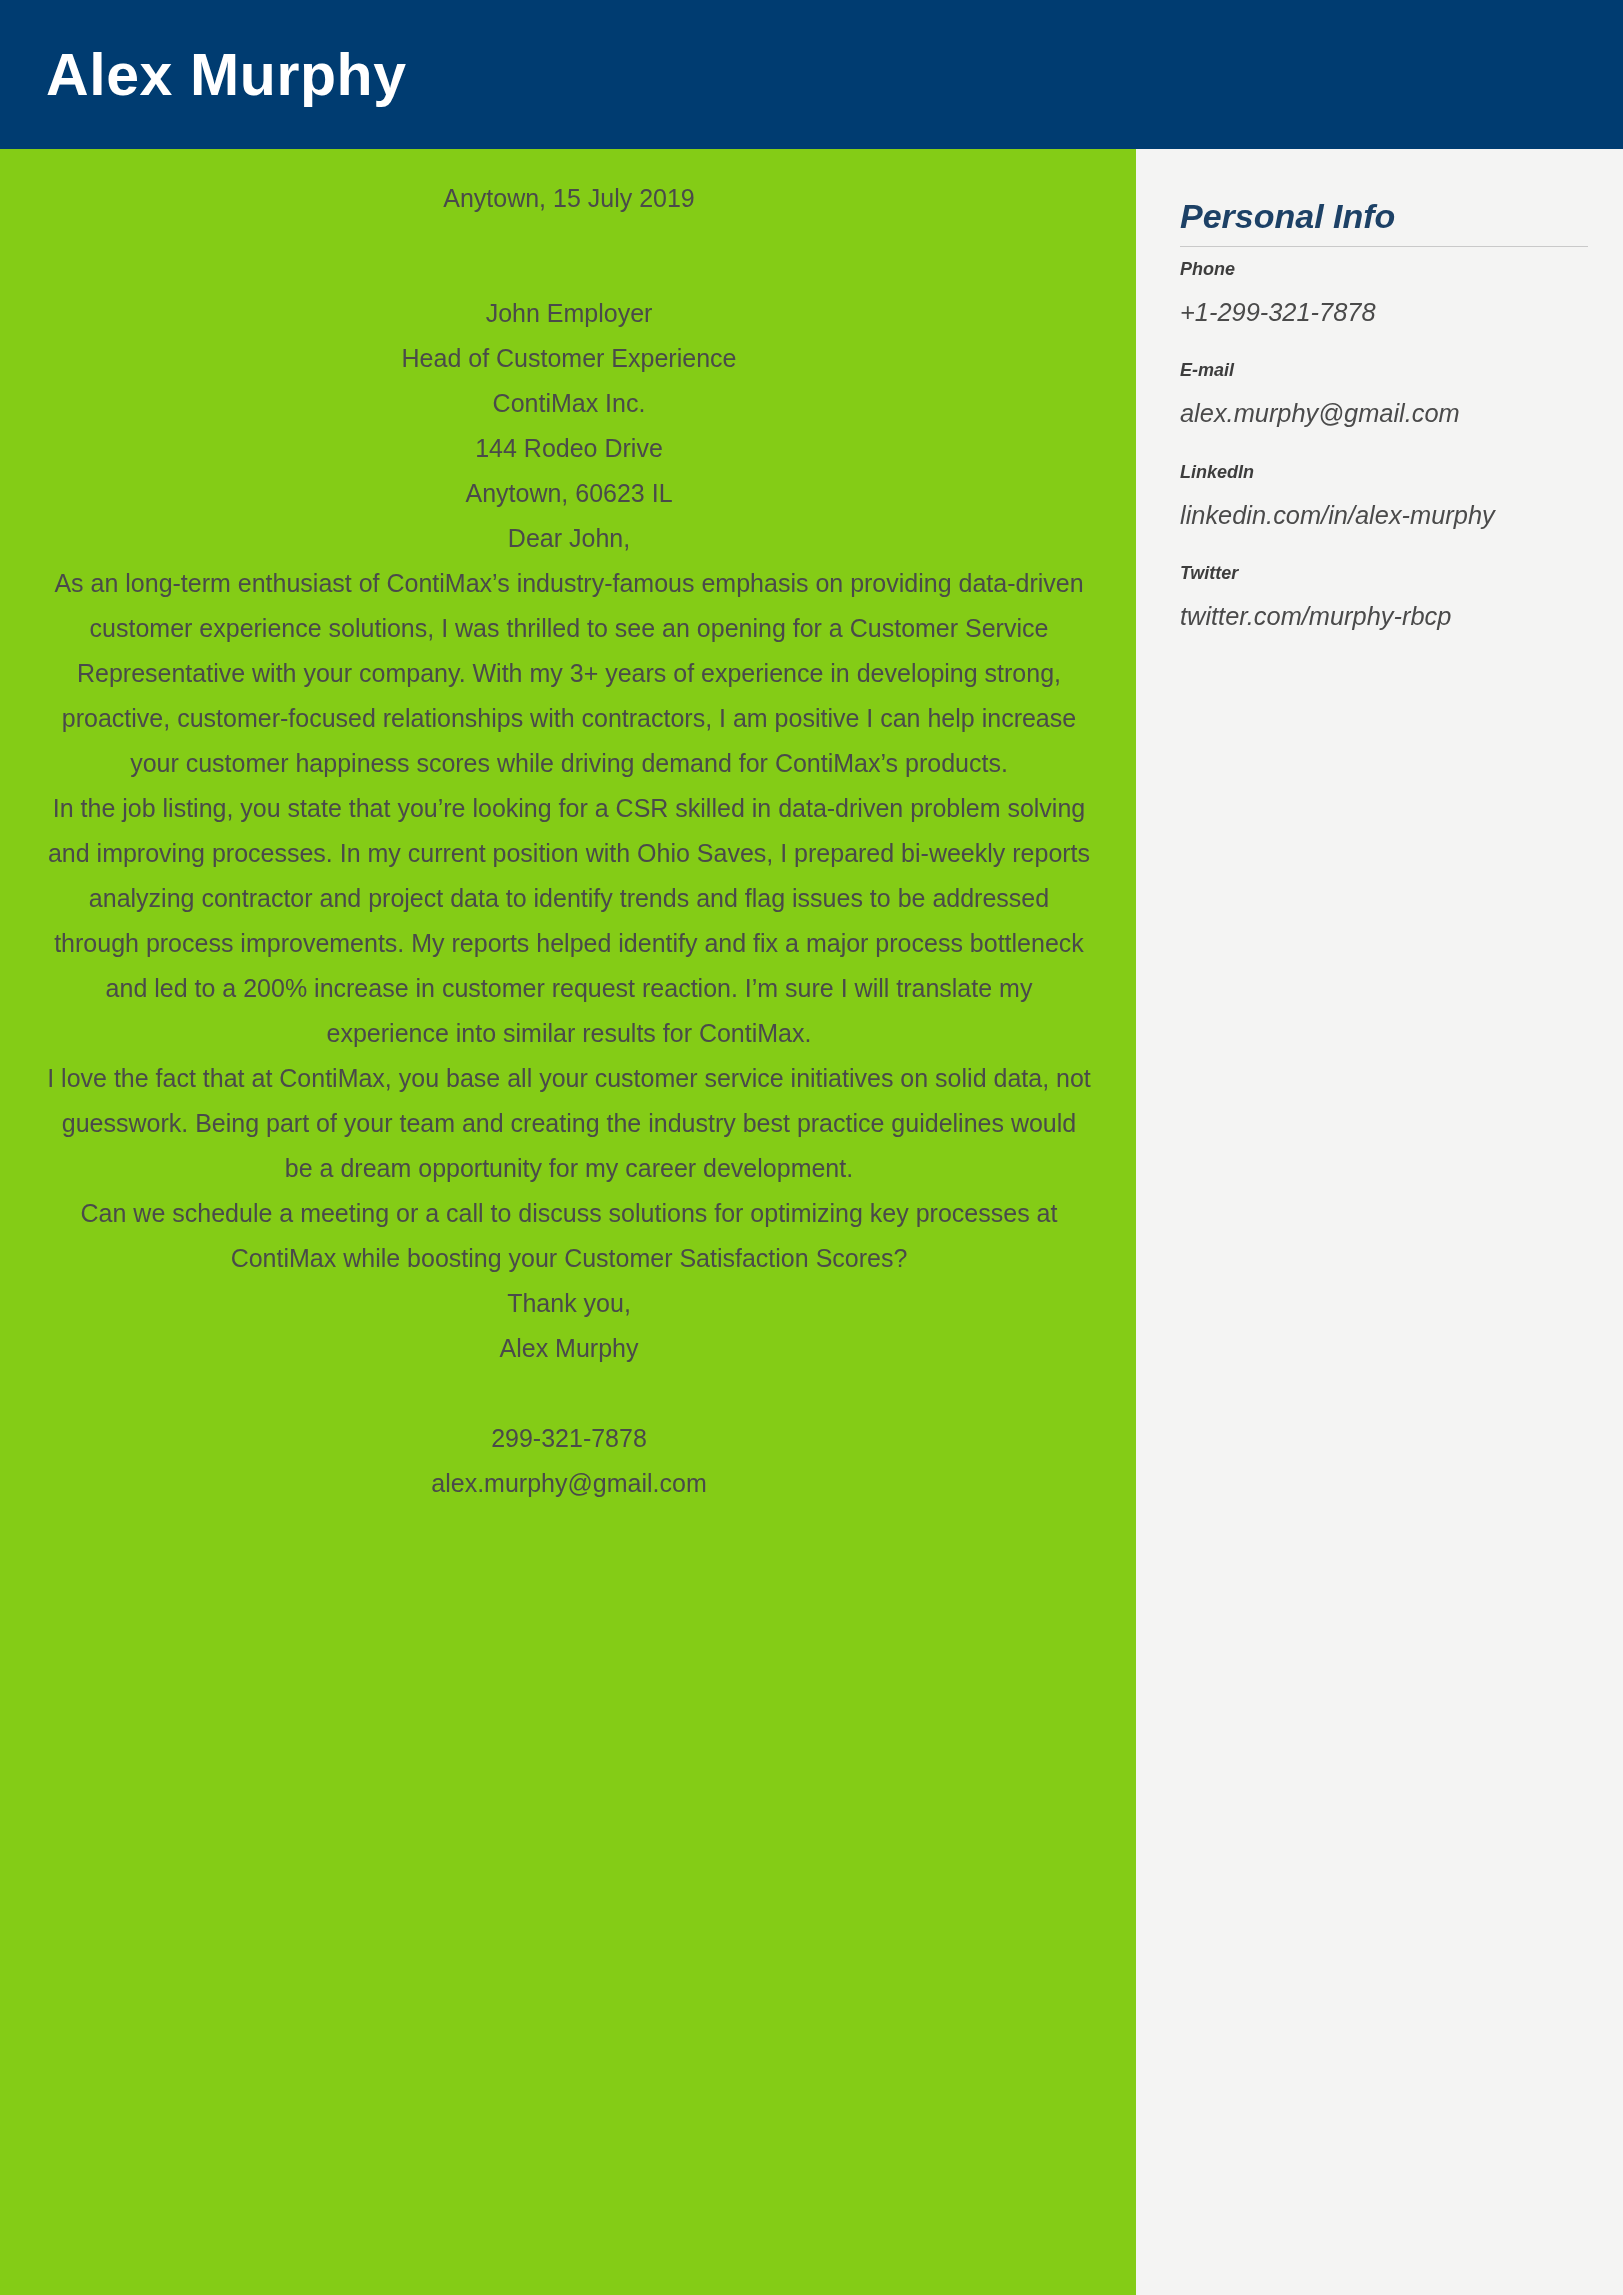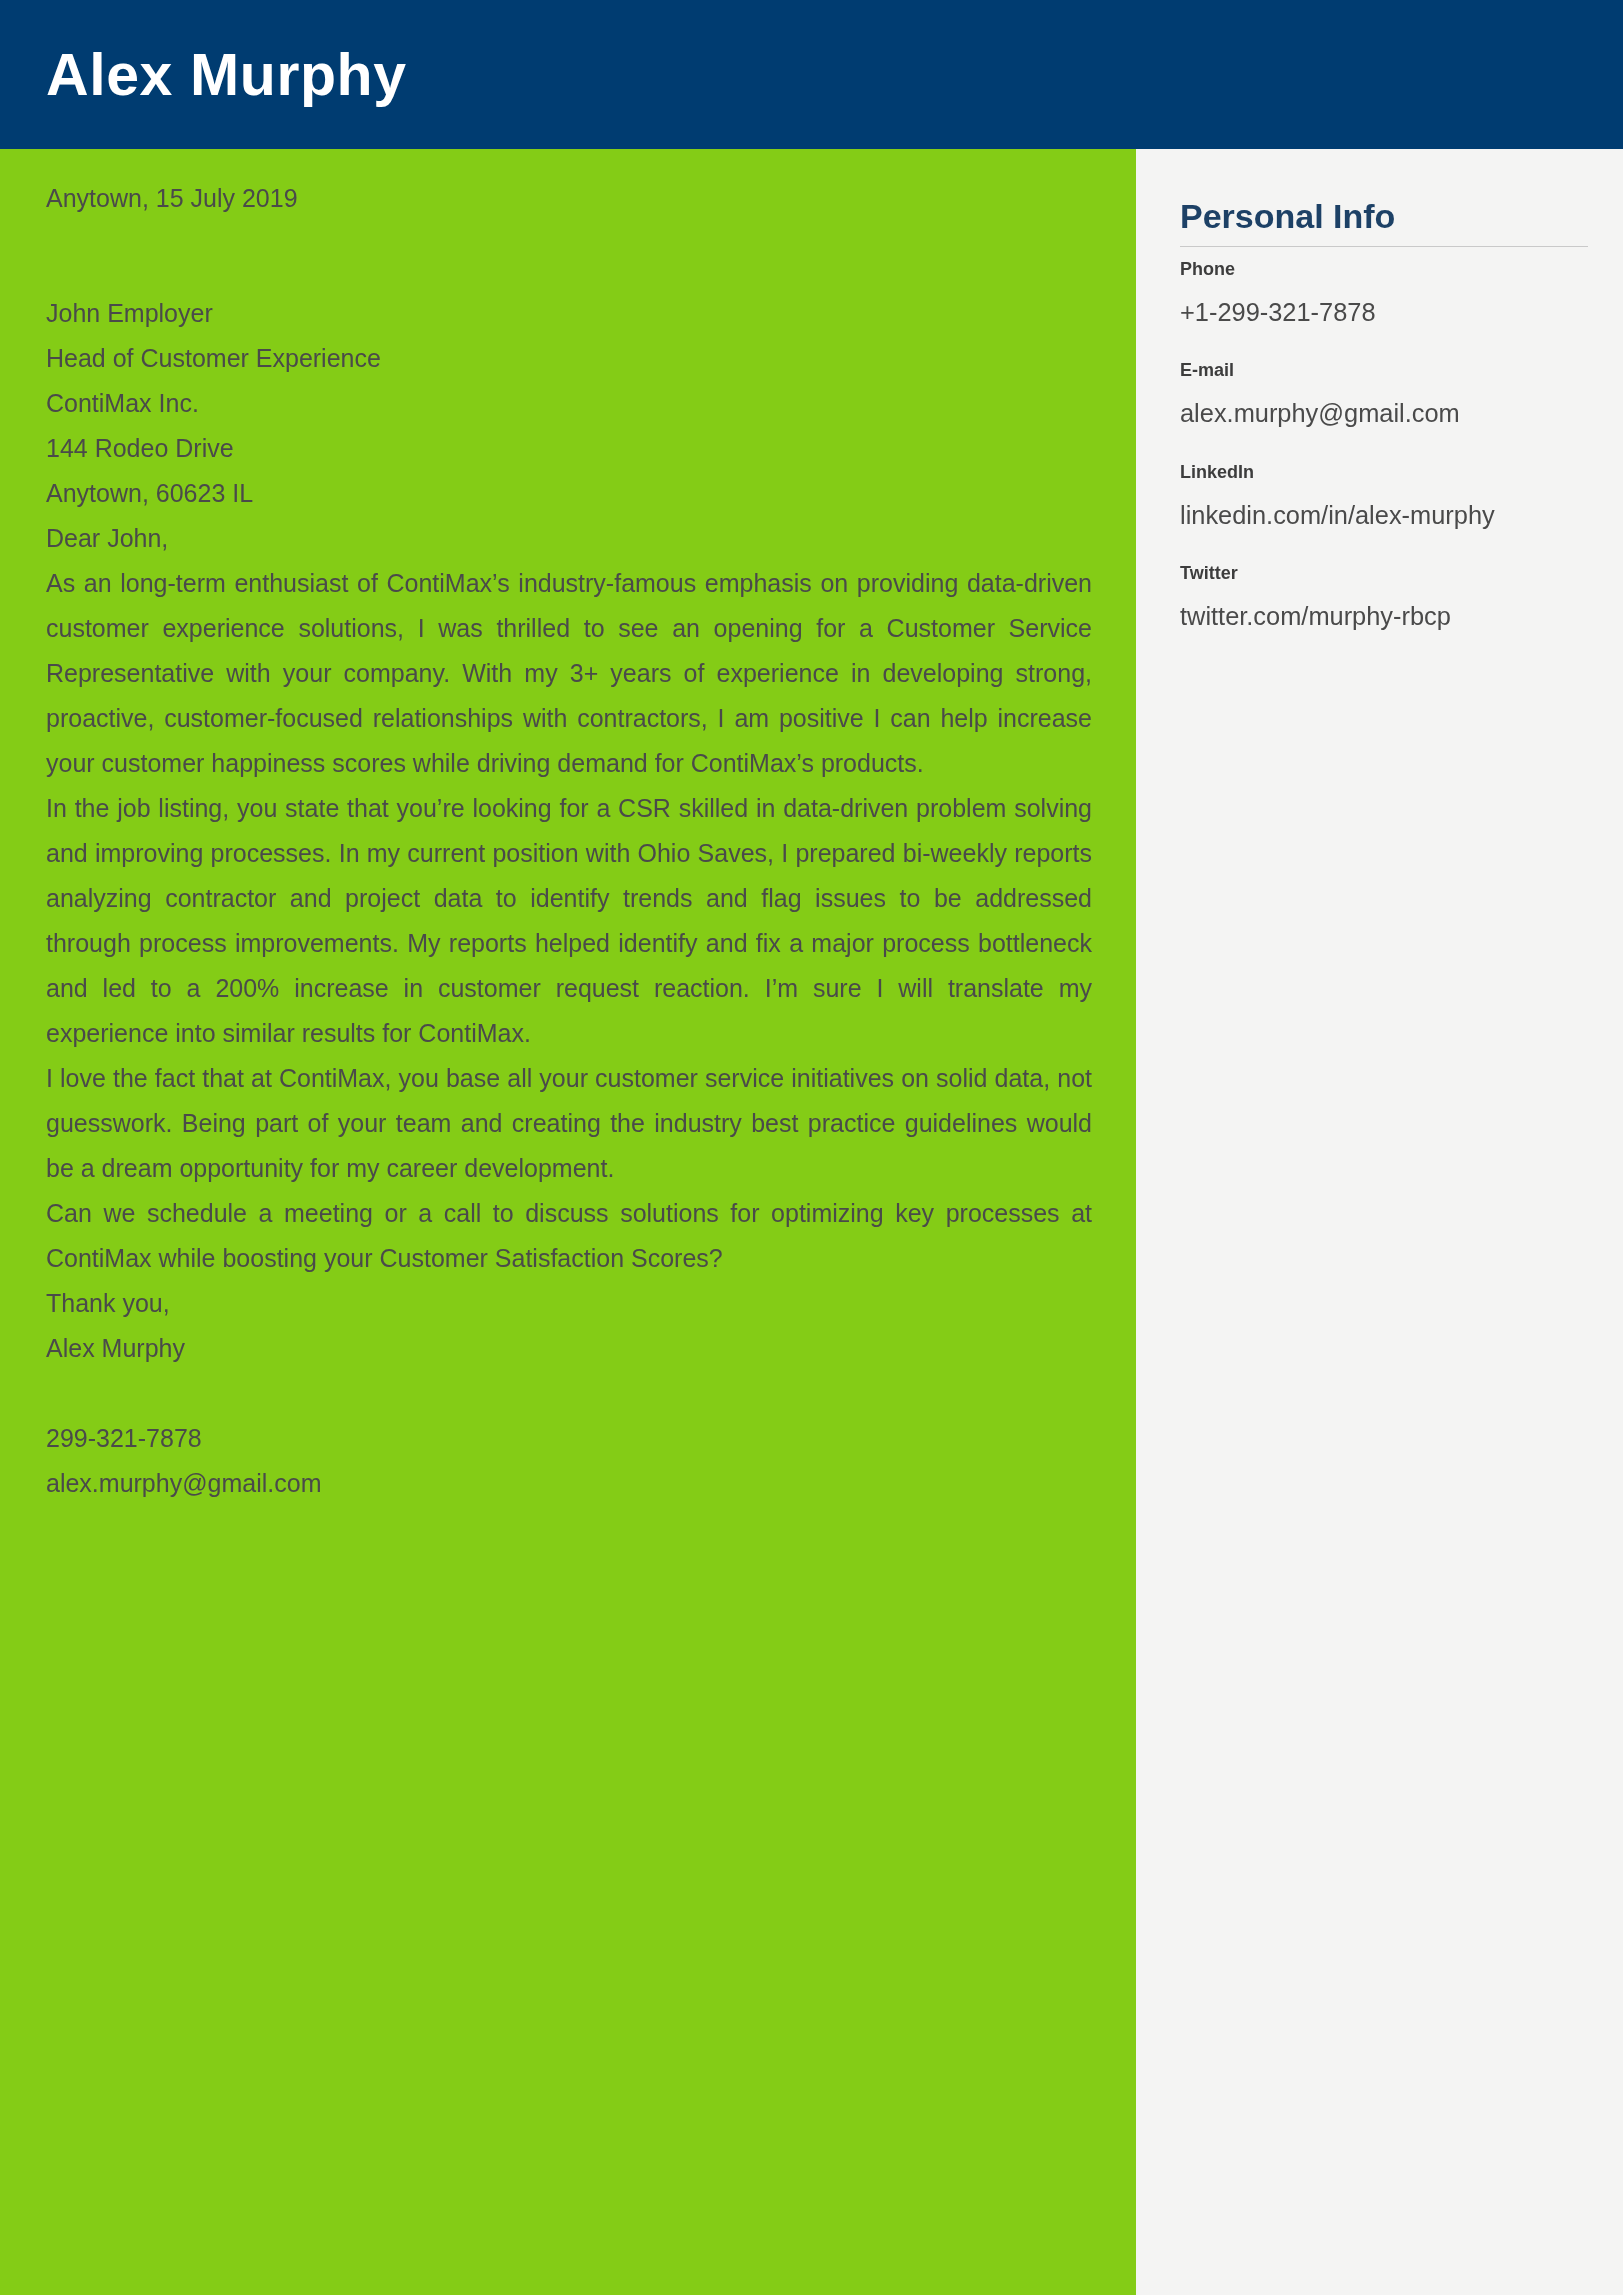--- a/index.html
+++ b/index.html
@@ -34,33 +34,34 @@
     width: 100%;
     height: 2146px;
   }
   .letter {
     width: 1136px;
     padding: 27px 44px 0 46px;
     color: #4a4a4a;
     font-size: 25px;
     line-height: 45px;
   }
-  .letter p { margin: 0; }
+  .letter p { margin: 0; text-align: center; }
   .date { }
   .recipient { margin-top: 70px; }
   .salutation { margin-top: 67px; }
   .body-par { margin-top: 44px; text-align: justify; }
   .closing { margin-top: 44px; }
   .sig-name { margin-top: 89px; }
   .sig-contact { margin-top: 45px; }
   
   .sidebar {
     width: 487px;
     background: #f4f4f3;
     padding: 50px 35px 0 44px;
+    font-style: italic;
   }
   .sidebar h2 {
     margin: 0;
     font-size: 34px;
     line-height: 34px;
     font-weight: bold;
     color: #1d4166;
   }
   .sidebar hr {
     border: none;

